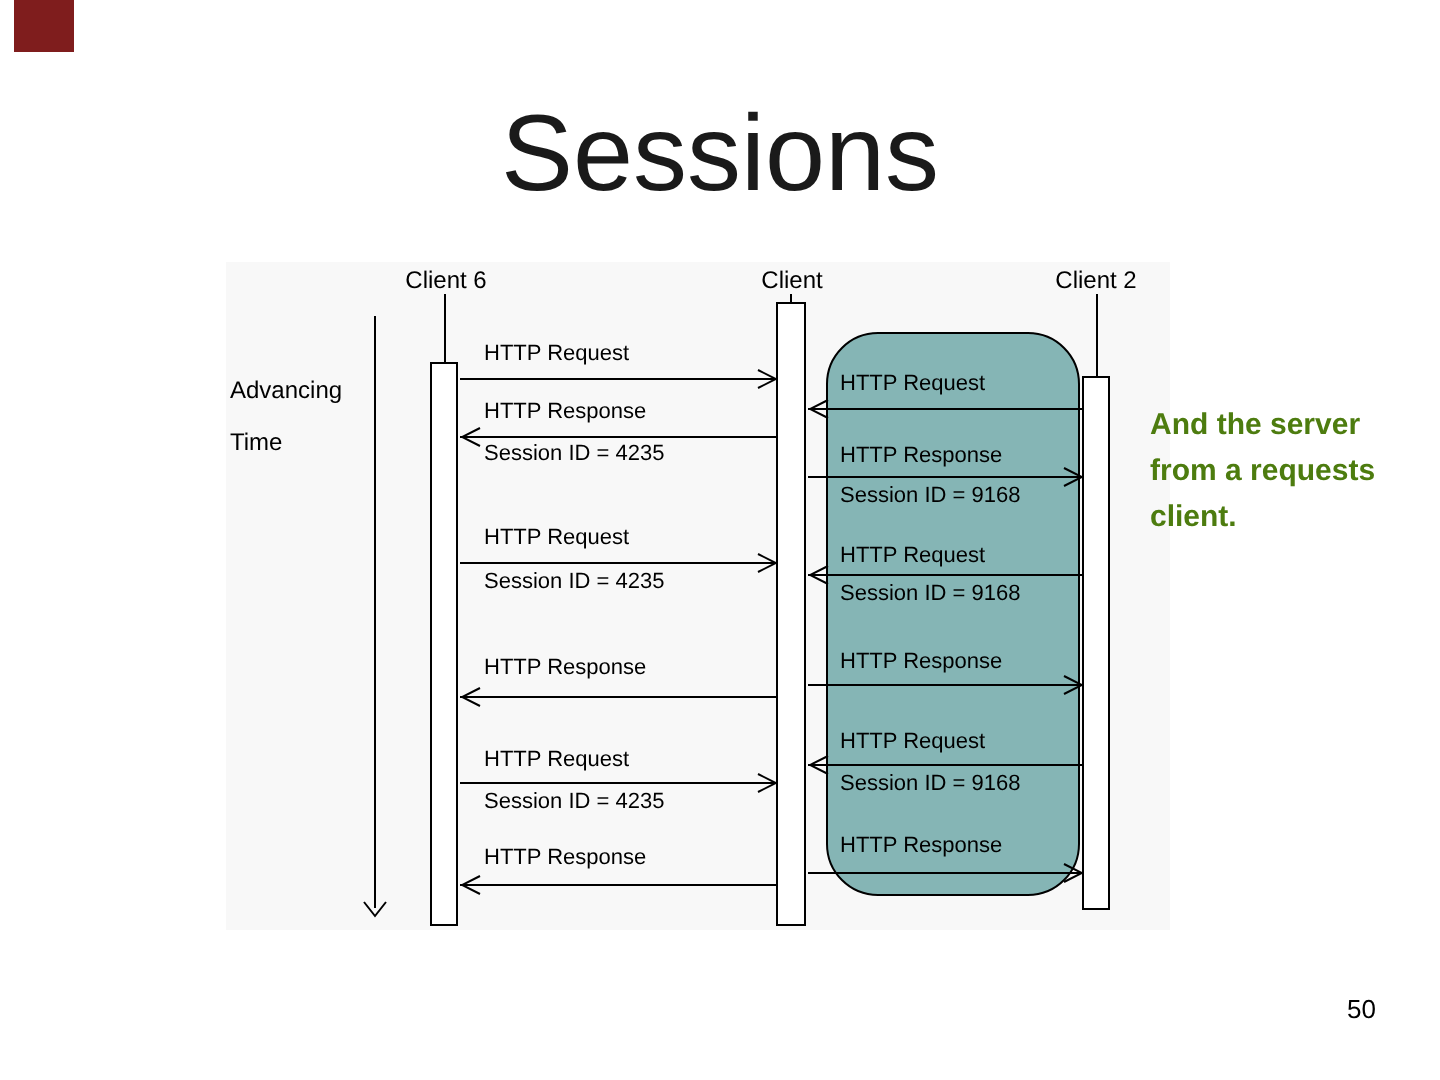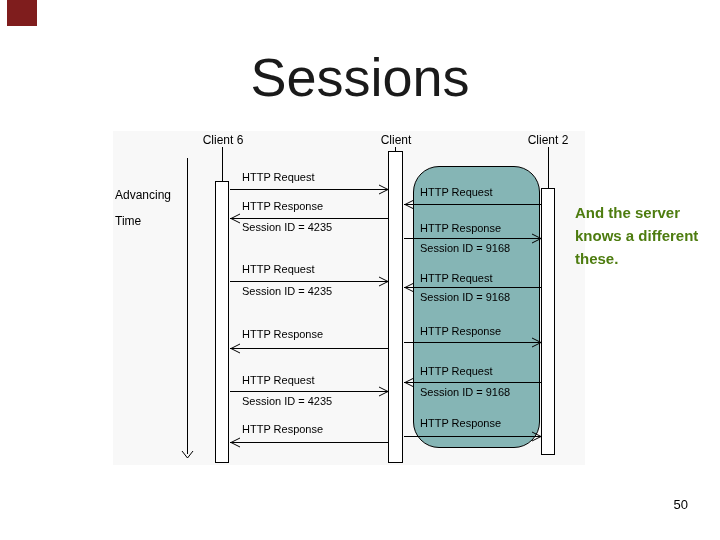--- a/index.html
+++ b/index.html
@@ -129,15 +129,15 @@
 <div class="abs msg-label" style="left:420px;top:386px">Session ID = 9168</div>
 
 <div class="abs msg-label" style="left:420px;top:417px">HTTP Response</div>
 <div class="abs msg-line" style="left:404px;top:436px;width:137px"></div>
 <svg class="abs" style="left:531px;top:431px" width="11" height="11" viewBox="0 0 11 11">
     <polyline points="1,1 10,5.5 1,10" fill="none" stroke="#000" stroke-width="1"></polyline>
   </svg>
 
 <div class="abs annotation">
   <div>And the server</div>
-  <div>knows a different</div>
-  <div>these.</div>
+  <div>from a requests</div>
+  <div>client.</div>
 </div>
 
 </body></html>

